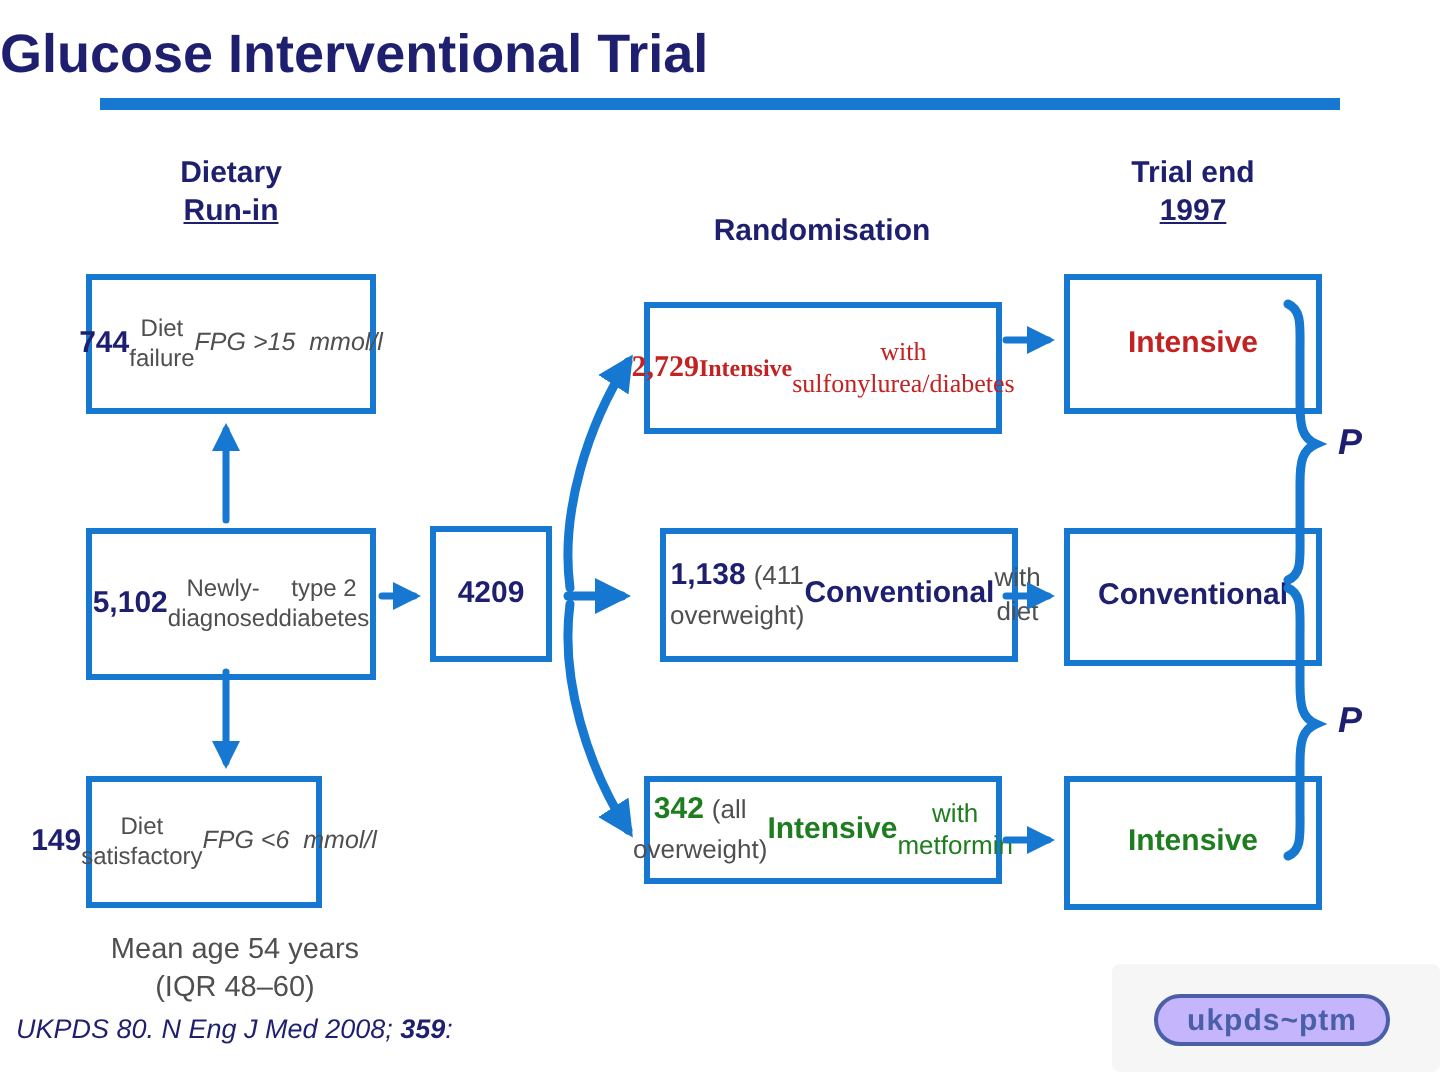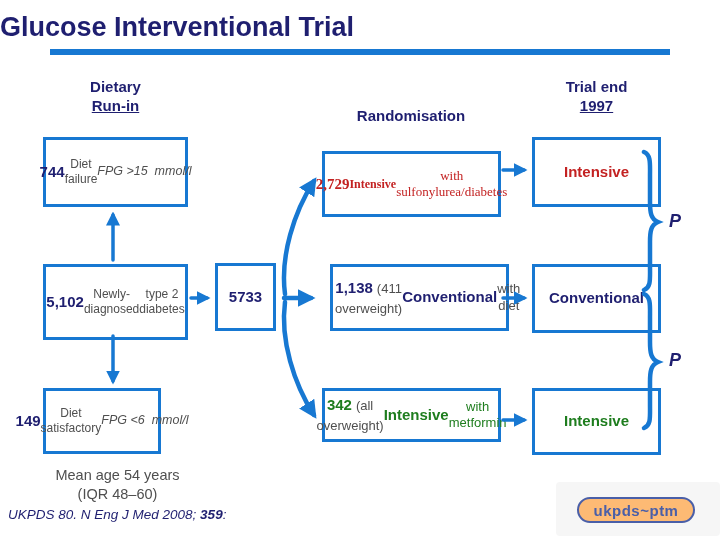--- a/index.html
+++ b/index.html
@@ -37,21 +37,21 @@
   .small{font-size:13px;}
   .qual{color:var(--gray);font-size:13px;font-weight:normal;margin-left:4px;}
   .endlbl{font-size:15px;font-weight:bold;}
   .p-label{font-size:18px;font-weight:bold;font-style:italic;color:var(--navy);}
   .meanage{left:25px;top:466px;width:185px;text-align:center;color:var(--gray);font-size:14.5px;line-height:1.3;}
   .citation{left:8px;top:507px;font-size:13.5px;font-style:italic;color:var(--navy);}
   .citation .vol{font-weight:bold;}
   .logo-patch{left:556px;top:482px;width:164px;height:54px;background:#f6f6f6;border-radius:4px;}
   .logo-pill{
     left:577px;top:497px;width:118px;height:26px;box-sizing:border-box;
-    border:2.5px solid var(--logo);border-radius:14px;background:#fdba74;
+    border:2.5px solid var(--logo);border-radius:14px;background:#c4b5fd;
     display:flex;align-items:center;justify-content:center;
     font-size:15px;font-weight:bold;color:var(--logo);letter-spacing:0.5px;
   }
   svg.overlay{position:absolute;left:0;top:0;pointer-events:none;}
 </style>
 </head>
 <body>
 
 <div class="abs title">Glucose Interventional Trial</div>
 <div class="abs title-bar"></div>
@@ -84,21 +84,21 @@
   <div class="endlbl red">Intensive</div>
 </div>
 
 <div class="abs fbox" style="left:43px;top:264px;width:145px;height:76px;">
   <div class="num">5,102</div>
   <div class="lbl">Newly-diagnosed</div>
   <div class="lbl">type 2 diabetes</div>
 </div>
 
 <div class="abs fbox" style="left:215px;top:263px;width:61px;height:68px;">
-  <div class="num">5733</div>
+  <div class="num">4209</div>
 </div>
 
 <div class="abs fbox" style="left:330px;top:264px;width:179px;height:67px;justify-content:space-between;">
   <div>
     <span class="num">1,138</span><span class="qual">(411 overweight)</span>
   </div>
   <div class="num">Conventional</div>
   <div class="lbl small">with diet</div>
 </div>
 

